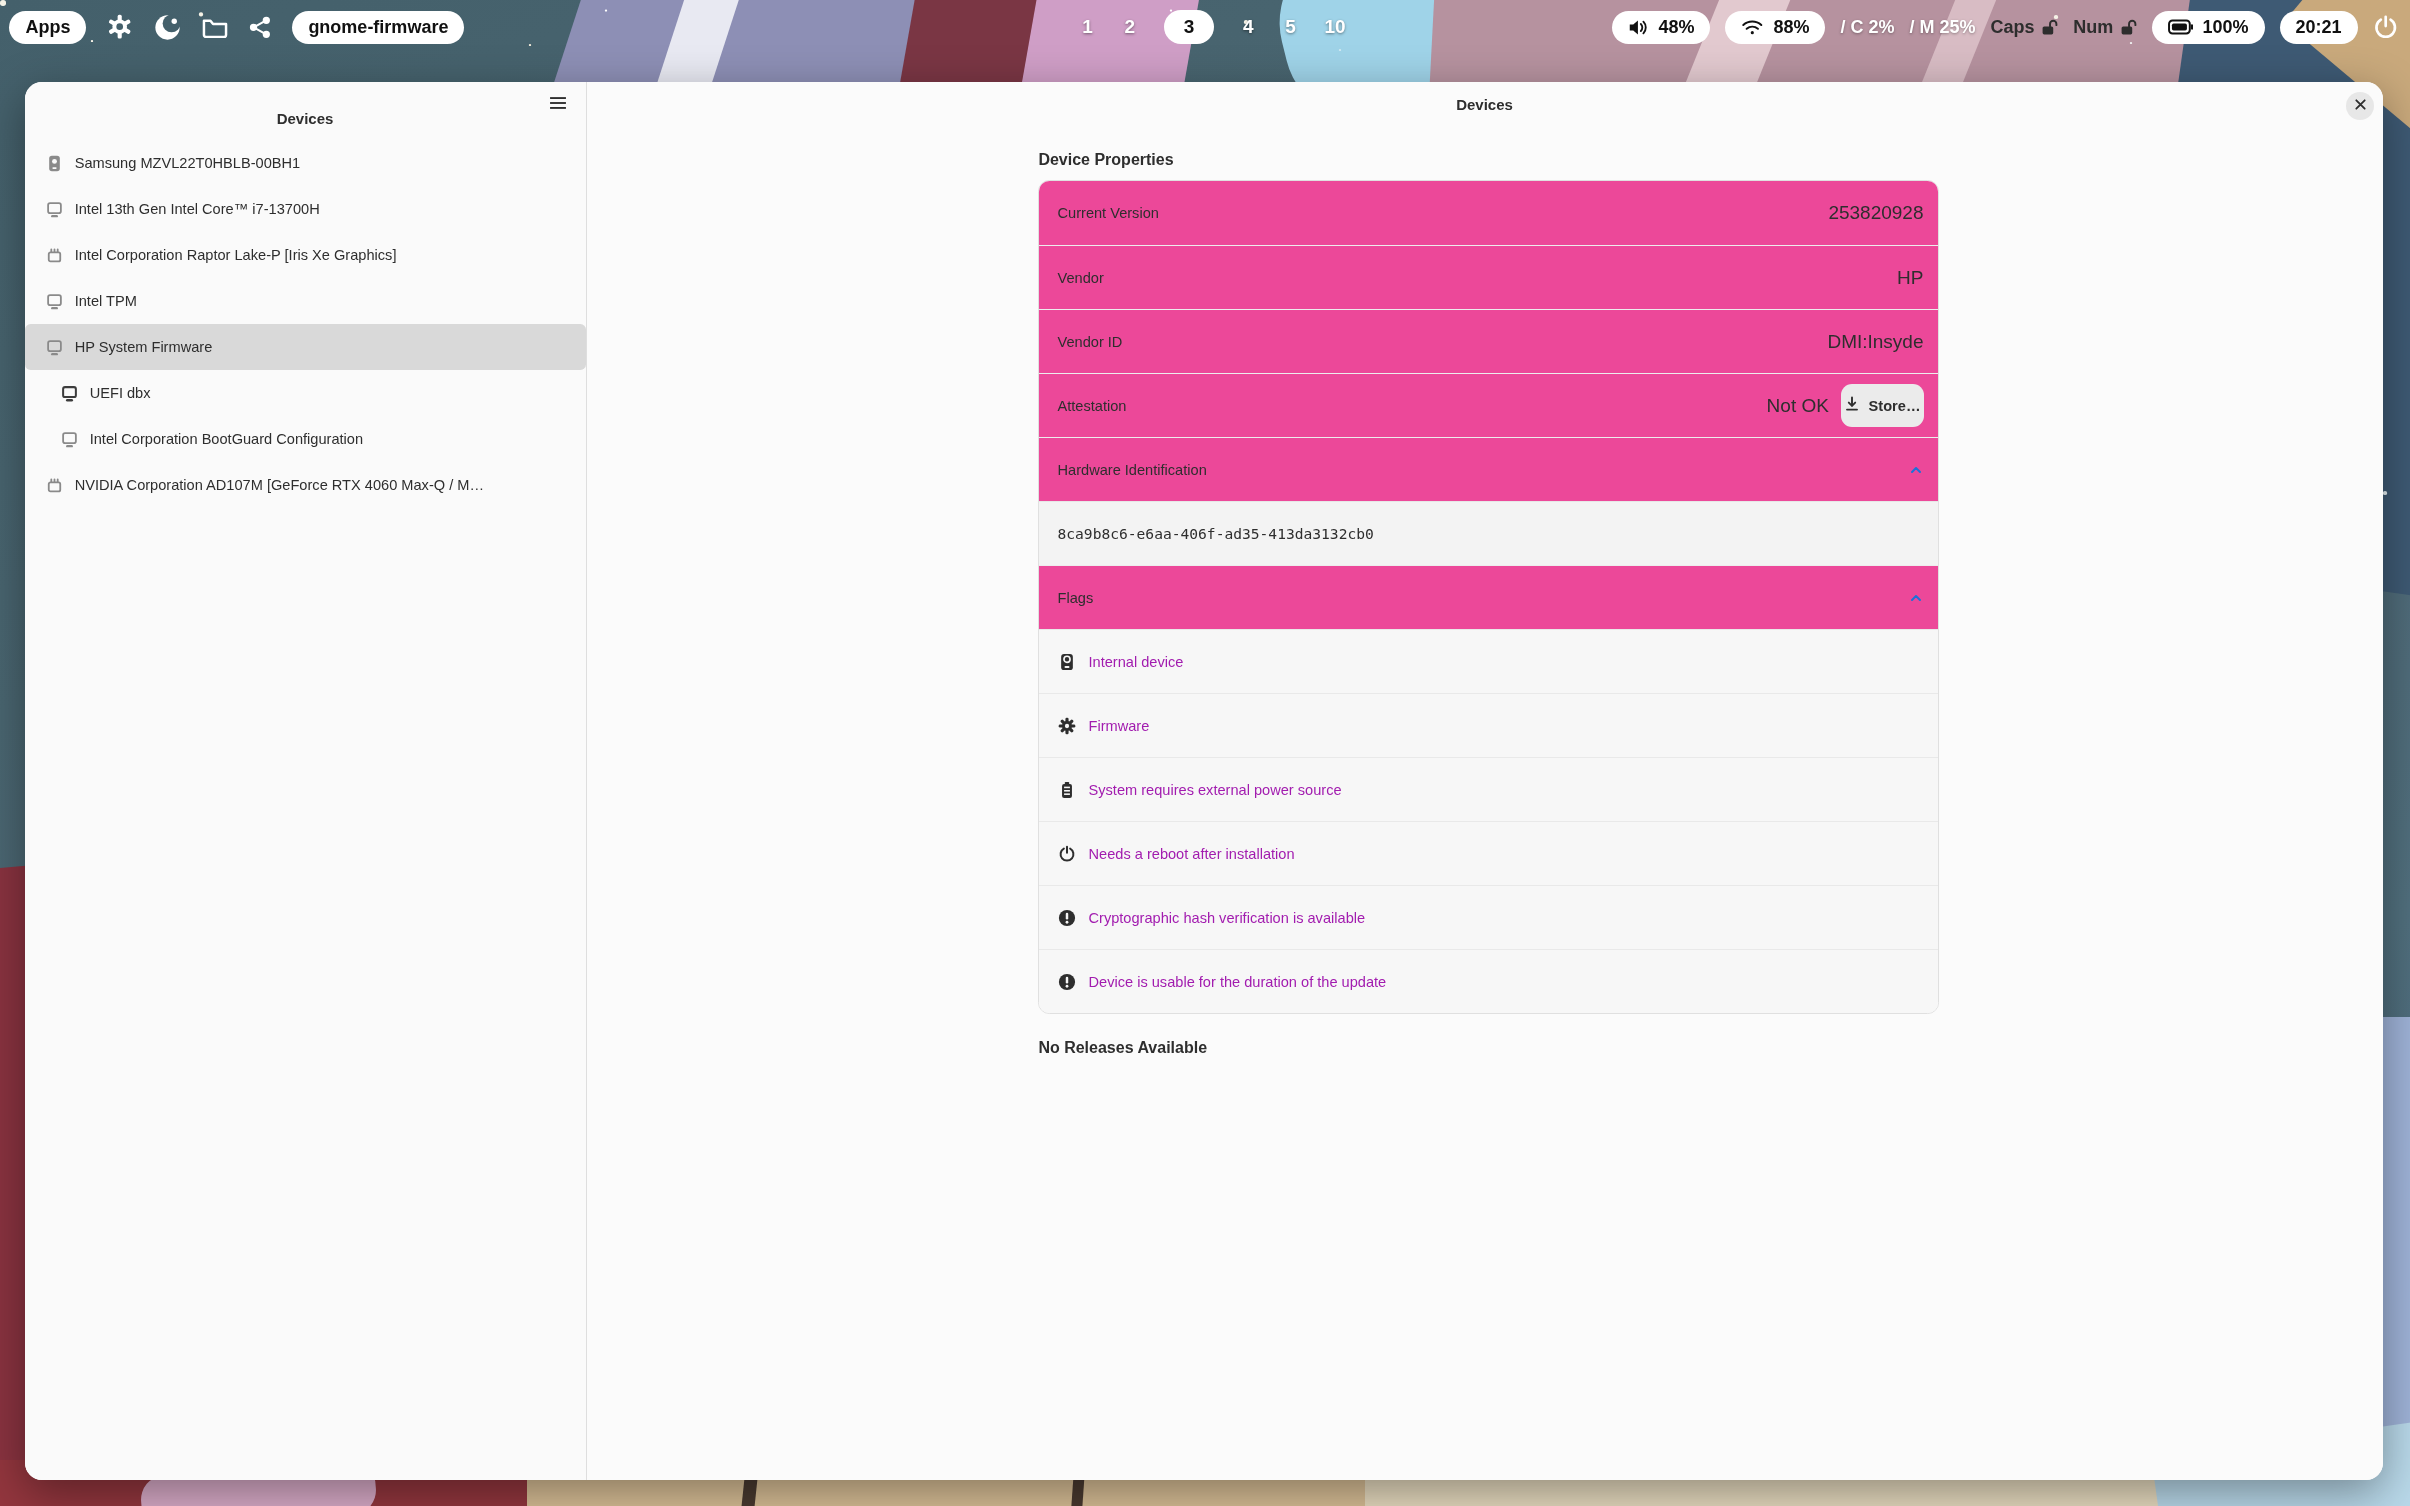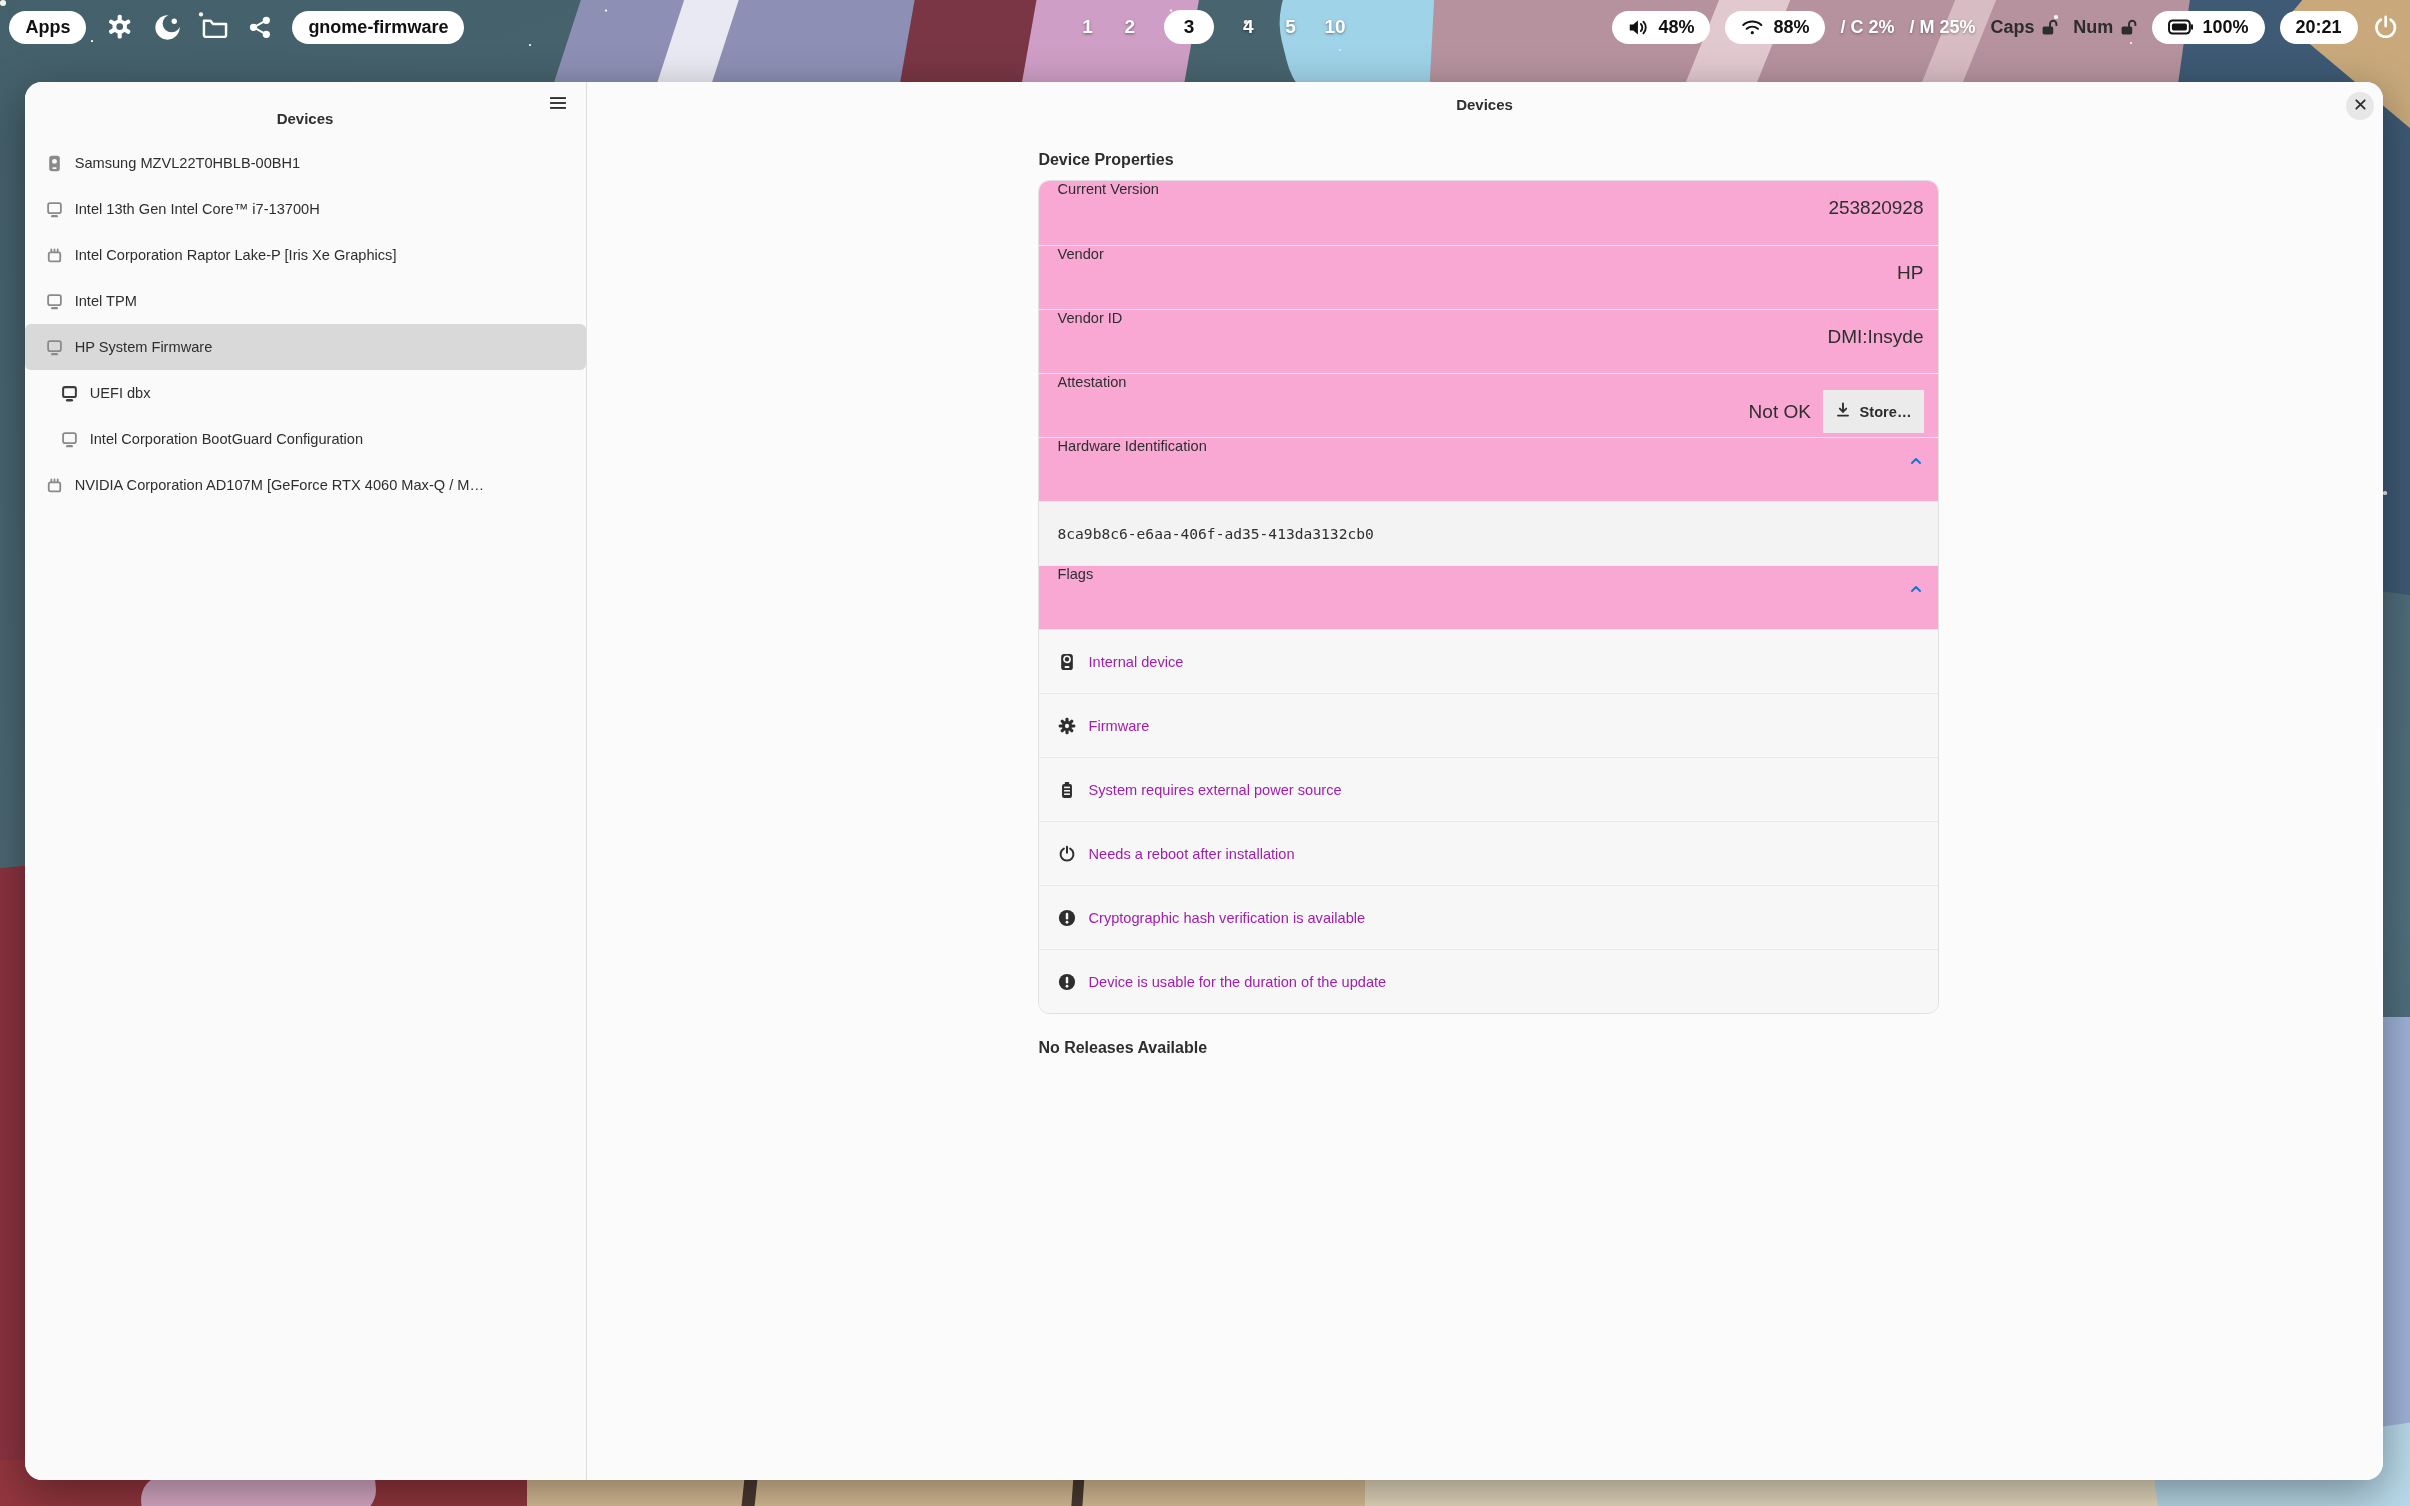--- a/index.html
+++ b/index.html
@@ -74,27 +74,27 @@
 
   
   .main { flex:1; position:relative; background:#fbfbfb; }
   .main-header { height:45px; display:flex; align-items:center; justify-content:center; }
   .main-title { font-weight:700; font-size:15px; color:#2e2e2e; }
   .close-btn { position:absolute; top:10.4px; right:8.5px; width:28px; height:28px; border-radius:50%;
                background:#e7e7e7; border:none; display:flex; align-items:center; justify-content:center; cursor:pointer; }
   .column { position:absolute; left:451px; top:69px; width:901px; }
   .section-title { font-weight:700; font-size:16px; color:#2e2e2e; margin:0 0 11.3px 0.9px; }
   .card { background:#fff; border:0.9px solid #e0e0e0; border-radius:11.3px; overflow:hidden; }
-  .row { height:64px; display:flex; padding:0 14px 0 19px; border-top:0.9px solid #ededed; background:#f9a8d4;flex-direction:column; }
+  .row { height:64px; display:flex; align-items:center; padding:0 14px 0 19px; border-top:0.9px solid #ededed; background:#ec4899; }
   .row:first-child { border-top:none; }
   .prop-label { font-size:14.6px; color:#2e2e2e; }
   .prop-value { margin-left:auto; font-size:19px; color:#2e2e2e; }
   .attest-right { margin-left:auto; display:flex; align-items:center; gap:12.2px; }
-  .store-btn { display:flex; align-items:center; gap:8.5px; background:#ebebeb; border:none; border-radius:1px;
-               height:43px; padding:0 12px; font-weight:700; font-size:14.6px; color:#2e2e2e;
+  .store-btn { display:flex; align-items:center; gap:8.5px; background:#ebebeb; border:none; border-radius:11px;
+               height:43px; padding:0 3px; font-weight:700; font-size:14.6px; color:#2e2e2e;
                font-family:inherit; cursor:pointer; }
   .expander { cursor:pointer; }
   .chevron { margin-left:auto; display:flex; }
   .guid-row { background:#f3f3f3; border-top:0.9px solid #e7e7e7; height:64px; display:flex; align-items:center;
               padding-left:19px; font-family:"DejaVu Sans Mono","Liberation Mono",monospace; font-size:14.6px; color:#2e2e2e; }
   .flag-row { background:#f7f7f7; border-top:0.9px solid #e9e9e9; height:64px; display:flex; align-items:center;
               gap:13px; padding-left:19px; font-size:14.6px; color:#a21caf; }
   .flag-icon { flex:none; width:18px; height:18px; color:#2e2e2e; display:flex; align-items:center; }
   .footer-title { font-weight:700; font-size:16px; color:#2e2e2e; margin-top:24.5px; margin-left:0.9px; }
 </style>

